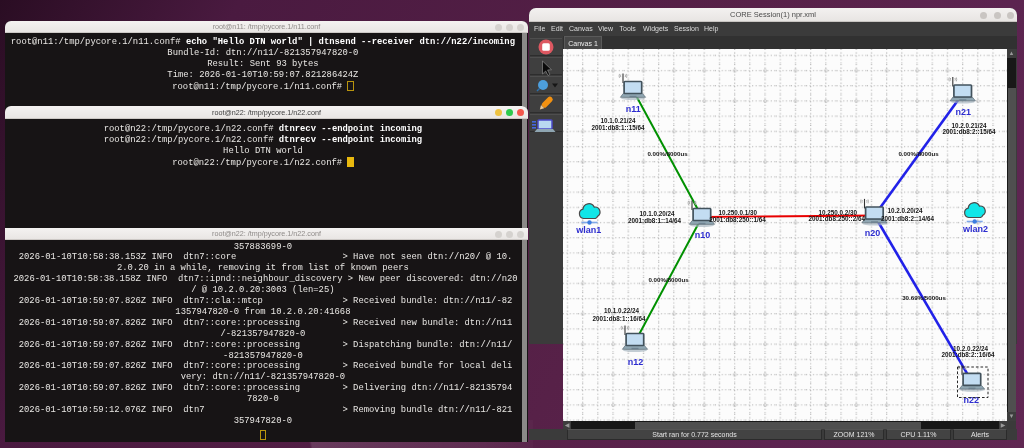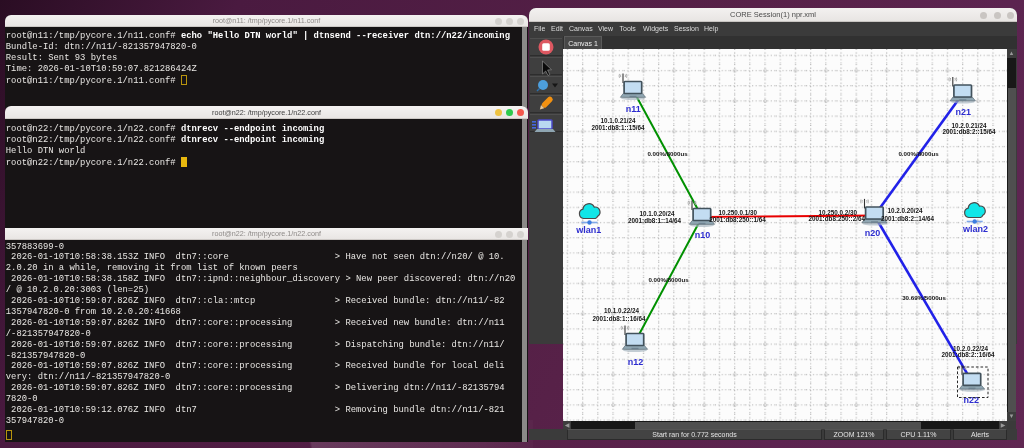--- a/index.html
+++ b/index.html
@@ -62,21 +62,21 @@
 
 .term { position:absolute; left:5px; width:523px; background:#171415; }
 .term .tb {
   position:absolute; left:0; top:0; width:100%;
   background:linear-gradient(#f4f2f1,#e9e6e4); border-bottom:1px solid #cdc9c6;
   border-radius:6px 6px 0 0;
 }
 .term .tb .t { position:absolute; left:0; right:0; text-align:center; font-size:7.2px; }
 .term pre {
   font-family:"Liberation Mono", monospace; font-size:8.85px; color:#e9e7e4;
-  position:absolute; left:0.8px; right:8px;
+  position:absolute; left:0.8px; right:8px;text-align:center;
 }
 .cursor-f, .cursor-o { display:inline-block; width:6.2px; height:9.8px; vertical-align:-1.4px; }
 .term .sb { position:absolute; right:1px; width:5px; background:#8b8988; }
 b.cmd { color:#fff; font-weight:bold; }
 .cursor-f { background:#e8b80e; }
 .cursor-o { border:1px solid #b8940e; }
 </style>
 </head>
 <body>
 <div class="streak"></div>
@@ -216,21 +216,21 @@
   </div>
   <div style="position:absolute;left:478px;top:413px;width:9px;height:8px;background:#3a3a3a;"></div>
   <div id="statusbar">
     <div class="sbox" style="left:38px;width:255px;">Start ran for 0.772 seconds</div>
     <div class="sbox" style="left:295px;width:60px;">ZOOM 121%</div>
     <div class="sbox" style="left:357px;width:65px;">CPU 1.11%</div>
     <div class="sbox" style="left:424px;width:54px;">Alerts</div>
   </div>
 </div>
 
-<div class="term" style="top:15px; height:93px; border-radius:6px 6px 0 0;">
+<div class="term" style="top:21px; height:93px; border-radius:6px 6px 0 0;">
   <div class="tb" style="height:12px;">
       <div class="t" style="top:1px;color:#8e8a88;">root@n11: /tmp/pycore.1/n11.conf</div>
     <div class="circ" style="right:26.5px;background:#d5d2cf;top:2.5px;"></div>
     <div class="circ" style="right:15.5px;background:#d5d2cf;top:2.5px;"></div>
     <div class="circ" style="right:4.5px;background:#d5d2cf;top:2.5px;"></div>
   </div>
   <pre style="top:12px;padding-top:3.5px;line-height:11.15px;">root@n11:/tmp/pycore.1/n11.conf# <b class="cmd">echo "Hello DTN world" | dtnsend --receiver dtn://n22/incoming</b>
 Bundle-Id: dtn://n11/-821357947820-0
 Result: Sent 93 bytes
 Time: 2026-01-10T10:59:07.821286424Z

